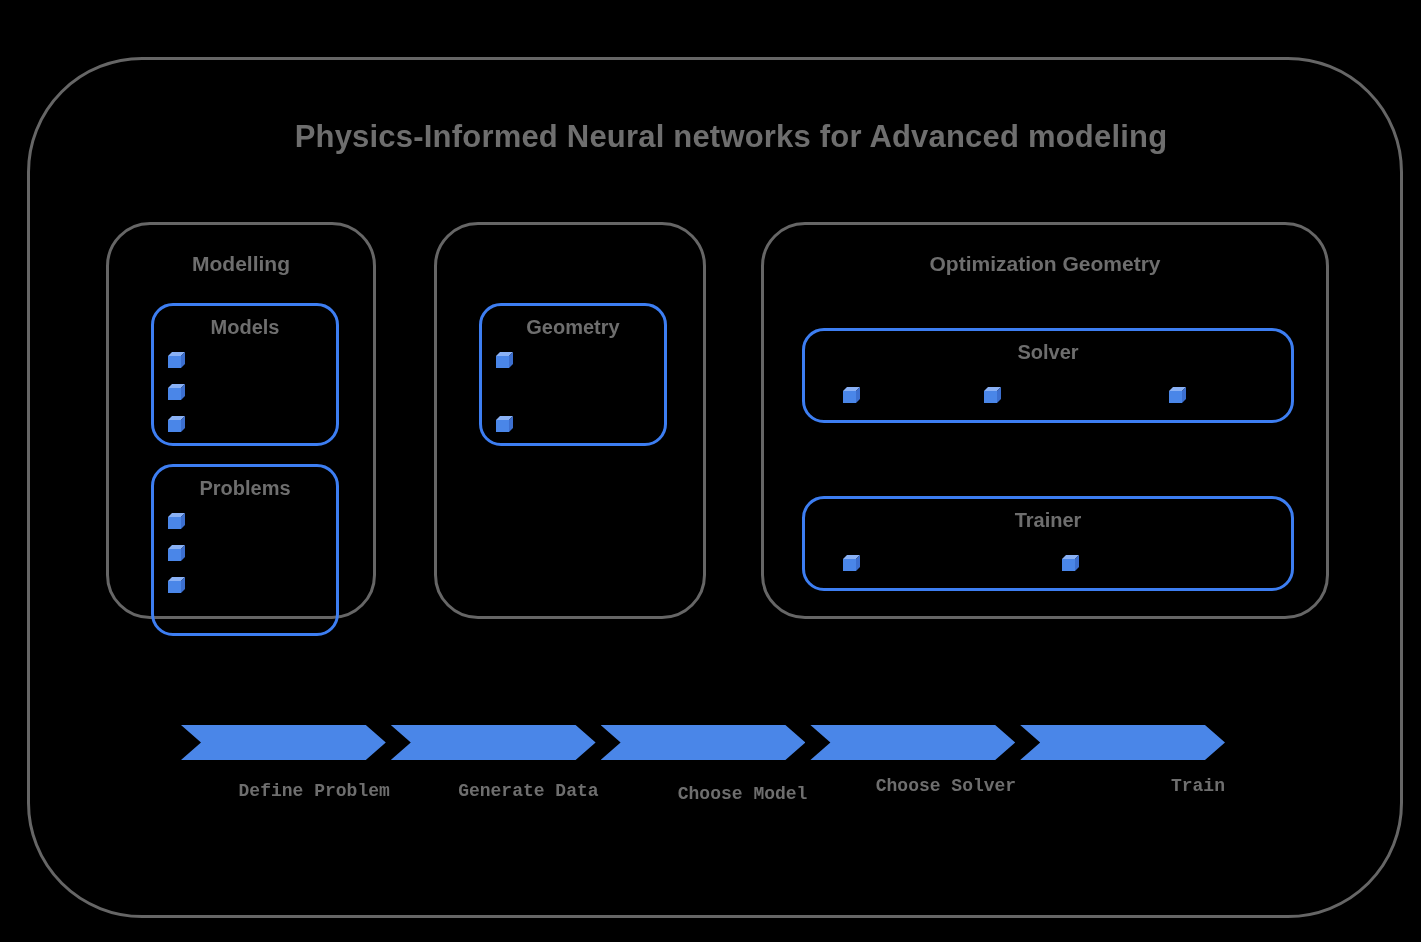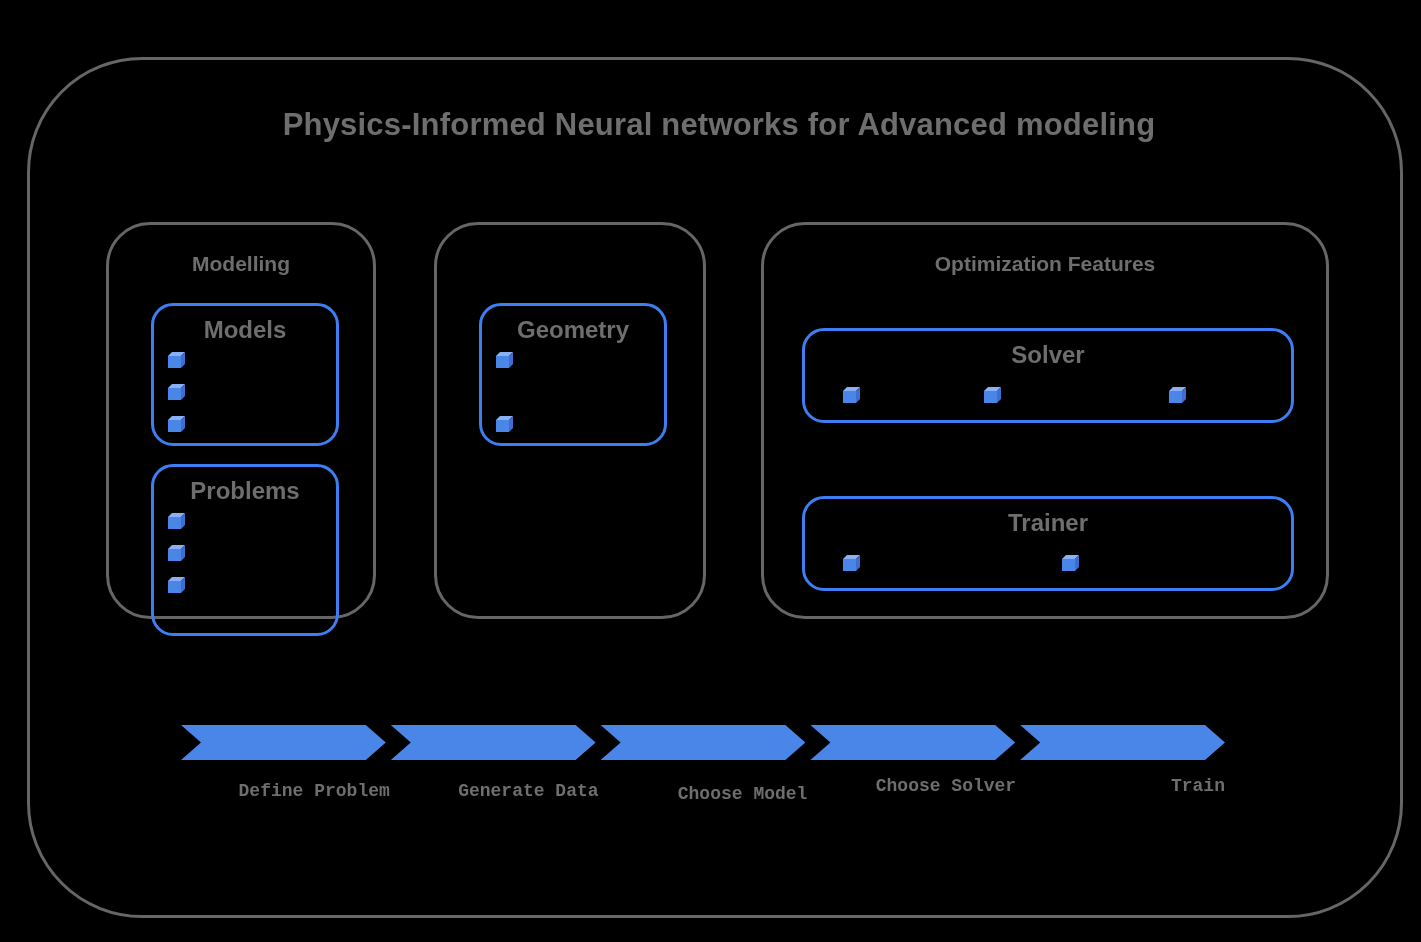--- a/index.html
+++ b/index.html
@@ -8,21 +8,21 @@
     background:var(--background,#000000);
     font-family:"Liberation Sans",sans-serif;font-weight:bold;
     color:var(--text-gray,#6e6e6e);
   }
   .outer{
     position:absolute;left:27px;top:57px;width:1376px;height:861px;
     border:3px solid var(--border-gray,#666666);border-radius:115px;
     box-sizing:border-box;
   }
   .title{
-    position:absolute;left:0;top:43px;width:100%;margin:4px;
+    position:absolute;left:0;top:43px;width:100%;margin:16px;
     text-align:center;font-size:31px;font-weight:bold;
     color:var(--text-gray,#6e6e6e);letter-spacing:.2px;
   }
   .group{
     position:absolute;top:162px;height:397px;box-sizing:border-box;
     border:3px solid var(--border-gray,#666666);border-radius:44px;
   }
   .g-modelling{left:76px;width:270px;}
   .g-features{left:404px;width:272px;}
   .g-optimization{left:731px;width:568px;}
@@ -33,21 +33,21 @@
   .inner-box{
     position:absolute;box-sizing:border-box;
     border:3px solid var(--border-blue,#3d7ef2);border-radius:22px;
   }
   .box-models,.box-geometry{left:42px;top:78px;width:188px;height:143px;}
   .box-problems,.box-callbacks{left:42px;top:239px;width:188px;height:172px;}
   .box-solver{left:38px;top:103px;width:492px;height:95px;}
   .box-trainer{left:38px;top:271px;width:492px;height:95px;}
   .inner-title{
     position:absolute;left:0;top:10px;width:100%;text-align:center;
-    font-size:24px;color:var(--text-gray,#6e6e6e);
+    font-size:20px;color:var(--text-gray,#6e6e6e);
   }
   
   .cube-col{
     position:absolute;left:14px;top:50px;
     display:flex;flex-direction:column;gap:20px;
   }
   .box-geometry .cube-col{gap:52px;}
   
   .cube-row{position:absolute;left:38px;top:60px;display:flex;}
   .box-solver .cube-row .cube:nth-child(2){margin-left:128px;}
@@ -114,21 +114,21 @@
       <div class="inner-box box-geometry">
         <div class="inner-title">Geometry</div>
         <div class="cube-col">
             <span class="cube"></span>
             <span class="cube"></span>
           </div>
       </div>
     </section>
 
     <section class="group g-optimization">
-      <div class="group-title">Optimization Features</div>
+      <div class="group-title">Optimization Geometry</div>
       <div class="inner-box box-solver">
         <div class="inner-title">Solver</div>
         <div class="cube-row">
             <span class="cube"></span>
             <span class="cube"></span>
             <span class="cube"></span>
           </div>
       </div>
       <div class="inner-box box-trainer">
         <div class="inner-title">Trainer</div>

